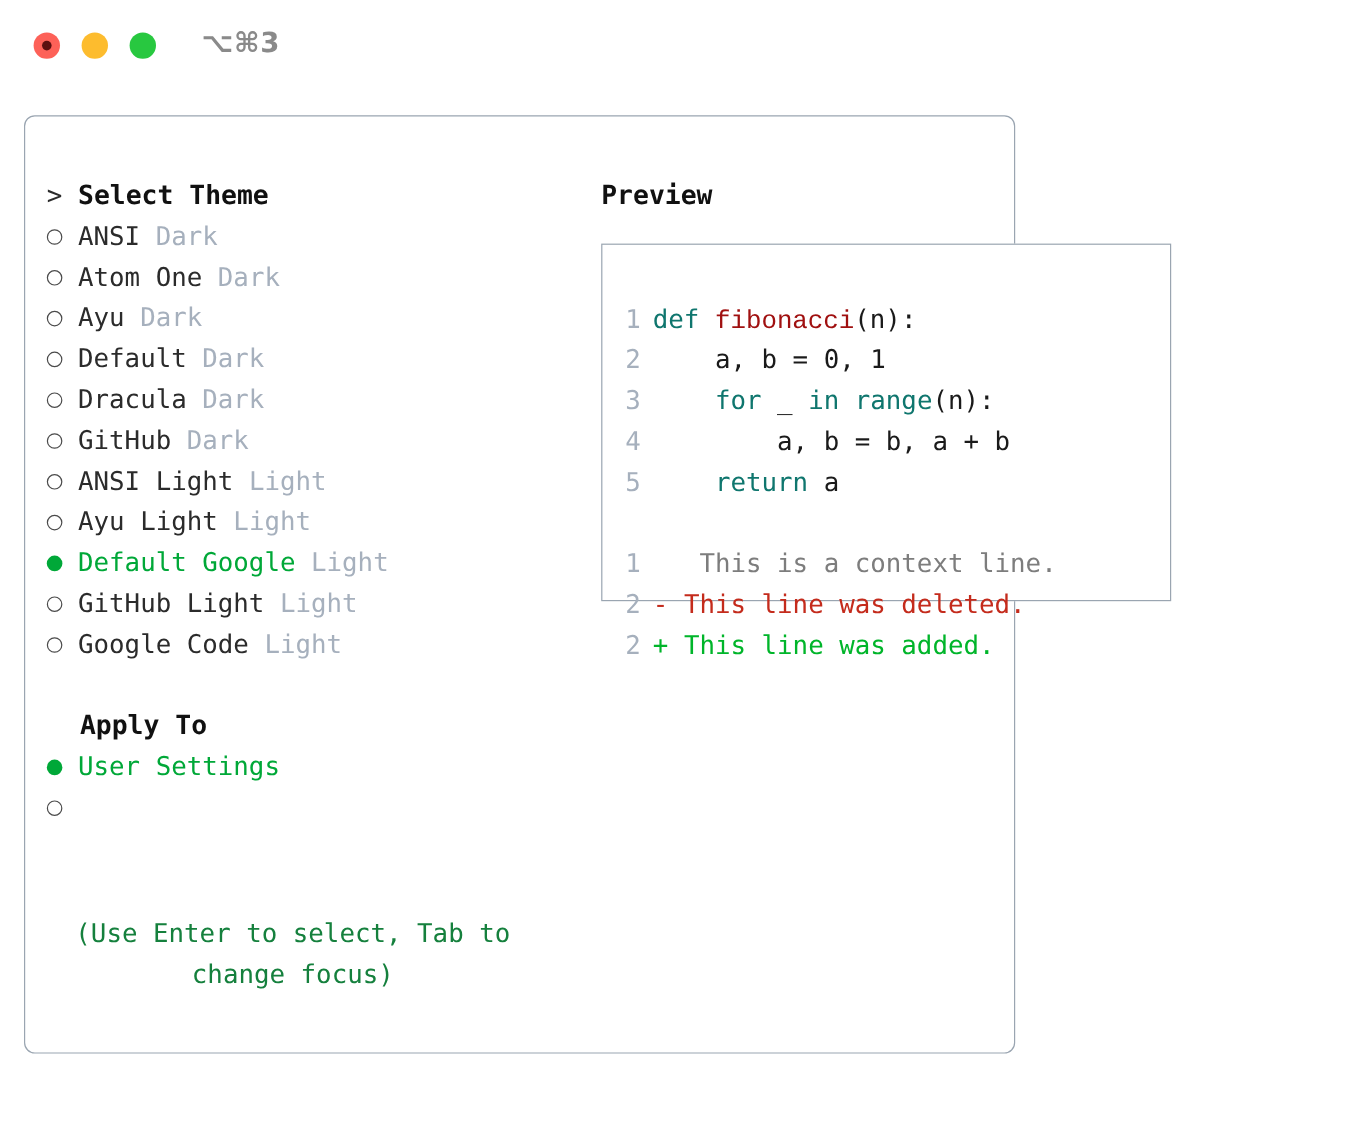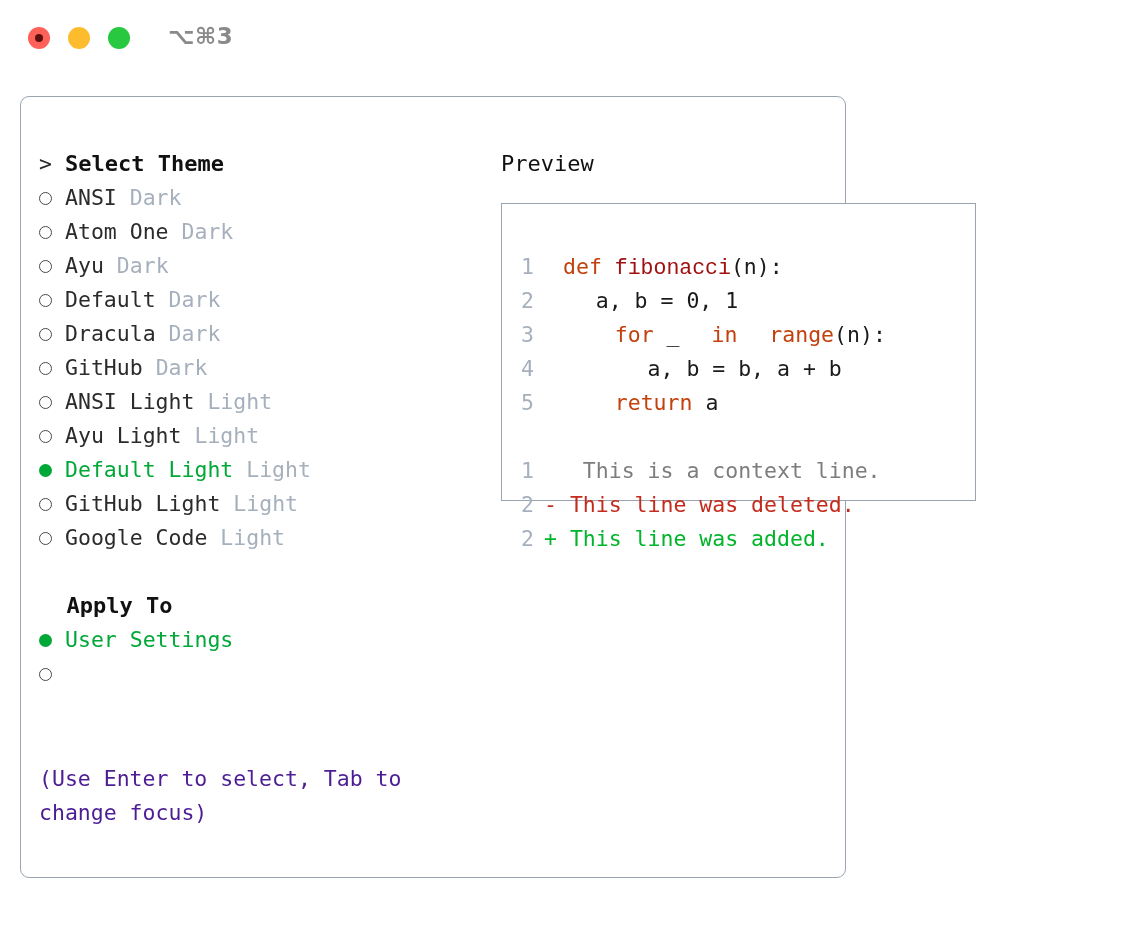--- a/index.html
+++ b/index.html
@@ -141,33 +141,34 @@
 
   .spacer { height: 34px; }
 
   #hint {
     position: absolute;
     left: 18px;
     top: 665px;
     width: 410px;
     font-size: 21.5px;
     line-height: 34px;
-    color: #4c1d95;
+    color: #15803d;
+    text-align: center;
   }
 
   
   #right-pane {
     position: absolute;
     left: 480px;
     top: 50px;
     width: 490px;
   }
   #preview-title {
     font-size: 22px;
-    font-weight: 400;
+    font-weight: 700;
     color: #111111;
     line-height: 34px;
     white-space: pre;
   }
   #preview-box {
     position: absolute;
     left: 0px;
     top: 56px;
     width: 475px;
     height: 298px;
@@ -184,21 +185,21 @@
     white-space: pre;
   }
   .cl { display: block; height: 34px; white-space: pre; }
   .ln {
     display: inline-block;
     width: 14px;
     text-align: right;
     color: #A6B0BD;
     margin-right: 10px;
   }
-  .kw   { color: #c2410c; margin-left: 19px; }
+  .kw   { color: #0f766e; }
   .fn   { color: #A01010; font-family: Liberation Mono, monospace; }
   .plain{ color: #1A1A1A; }
   .ctx  { color: #7D7D7D; }
   .del  { color: #C42B1C; }
   .add  { color: #00B52A; }
   .gap  { display: block; height: 34px; }
 </style>
 </head>
 <body>
 
@@ -221,21 +222,21 @@
 
       <div id="theme-list">
           <div class="row"><span class="bullet-ring"></span><span class="name">ANSI</span> <span class="mode">Dark</span></div>
           <div class="row"><span class="bullet-ring"></span><span class="name">Atom One</span> <span class="mode">Dark</span></div>
           <div class="row"><span class="bullet-ring"></span><span class="name">Ayu</span> <span class="mode">Dark</span></div>
           <div class="row"><span class="bullet-ring"></span><span class="name">Default</span> <span class="mode">Dark</span></div>
           <div class="row"><span class="bullet-ring"></span><span class="name">Dracula</span> <span class="mode">Dark</span></div>
           <div class="row"><span class="bullet-ring"></span><span class="name">GitHub</span> <span class="mode">Dark</span></div>
           <div class="row"><span class="bullet-ring"></span><span class="name">ANSI Light</span> <span class="mode">Light</span></div>
           <div class="row"><span class="bullet-ring"></span><span class="name">Ayu Light</span> <span class="mode">Light</span></div>
-          <div class="row"><span class="bullet-dot"></span><span class="name sel">Default Light</span> <span class="mode">Light</span></div>
+          <div class="row"><span class="bullet-dot"></span><span class="name sel">Default Google</span> <span class="mode">Light</span></div>
           <div class="row"><span class="bullet-ring"></span><span class="name">GitHub Light</span> <span class="mode">Light</span></div>
           <div class="row"><span class="bullet-ring"></span><span class="name">Google Code</span> <span class="mode">Light</span></div>
         </div>
 
       <div class="spacer"></div>
 
       <div class="row"><span class="bullet-blank"></span><span class="hdr">Apply To</span></div>
 
       <div id="apply-list">
           <div class="row"><span class="bullet-dot"></span><span class="name sel">User Settings</span></div>

